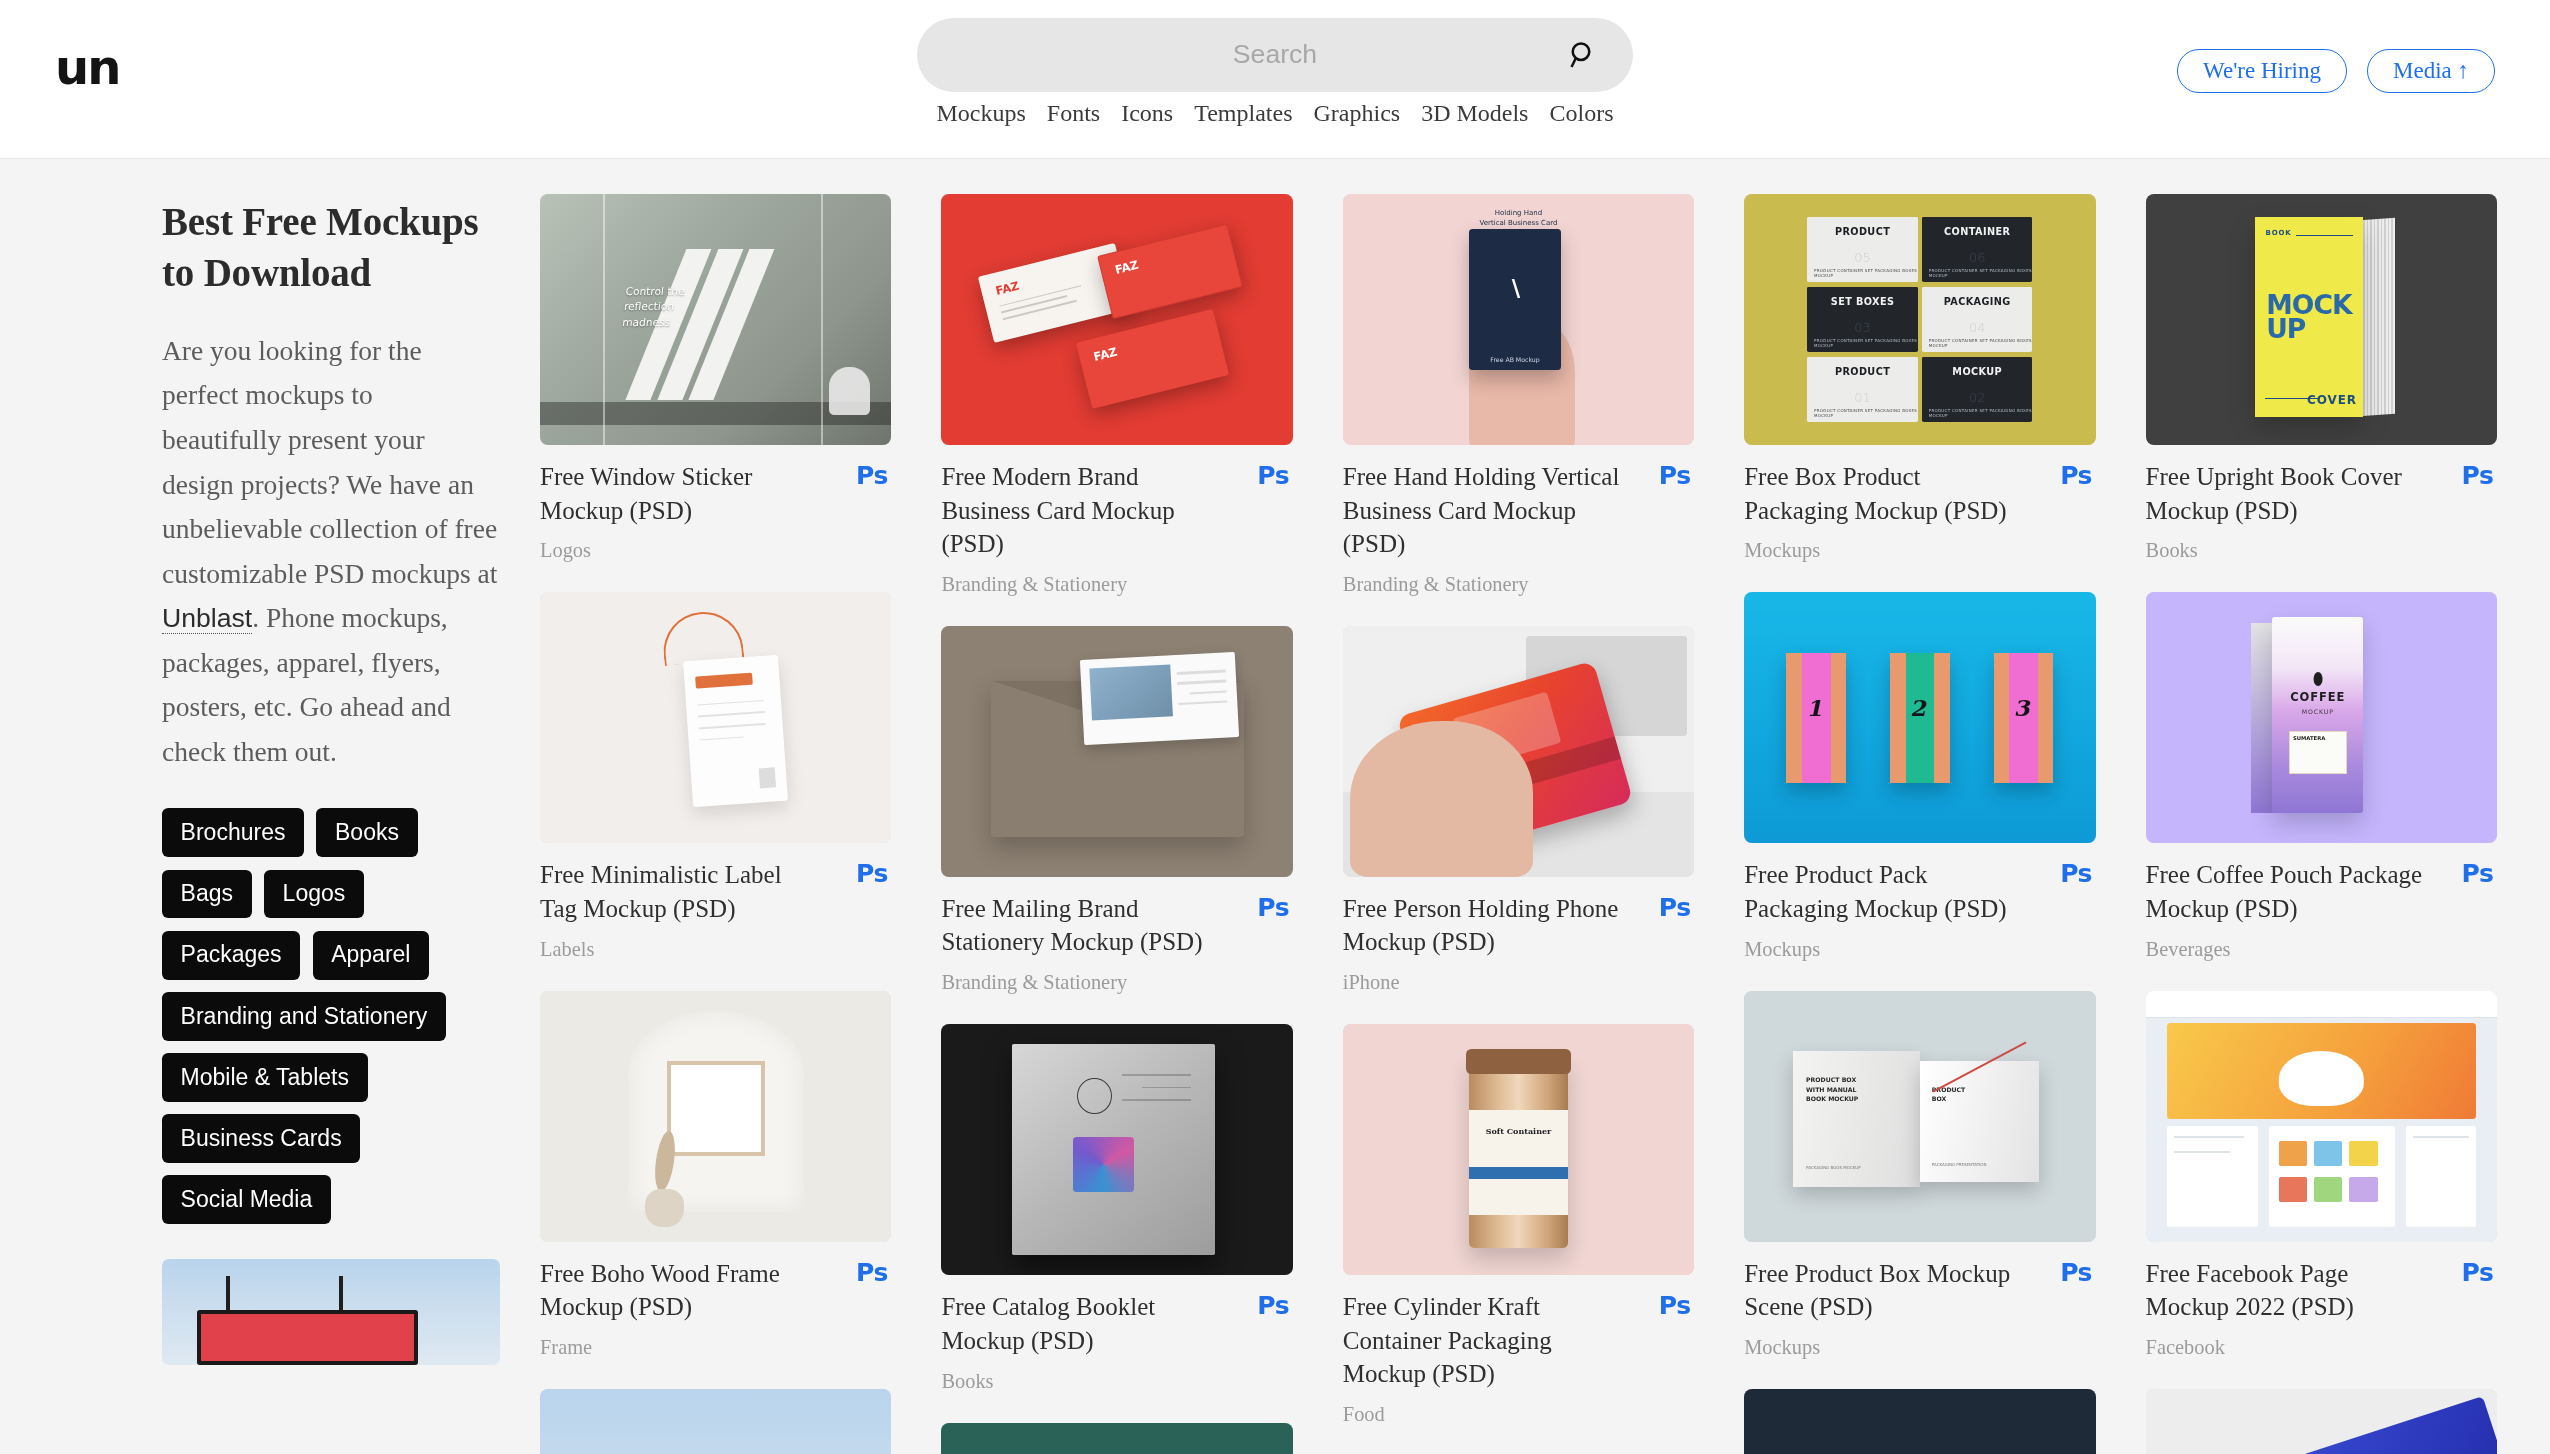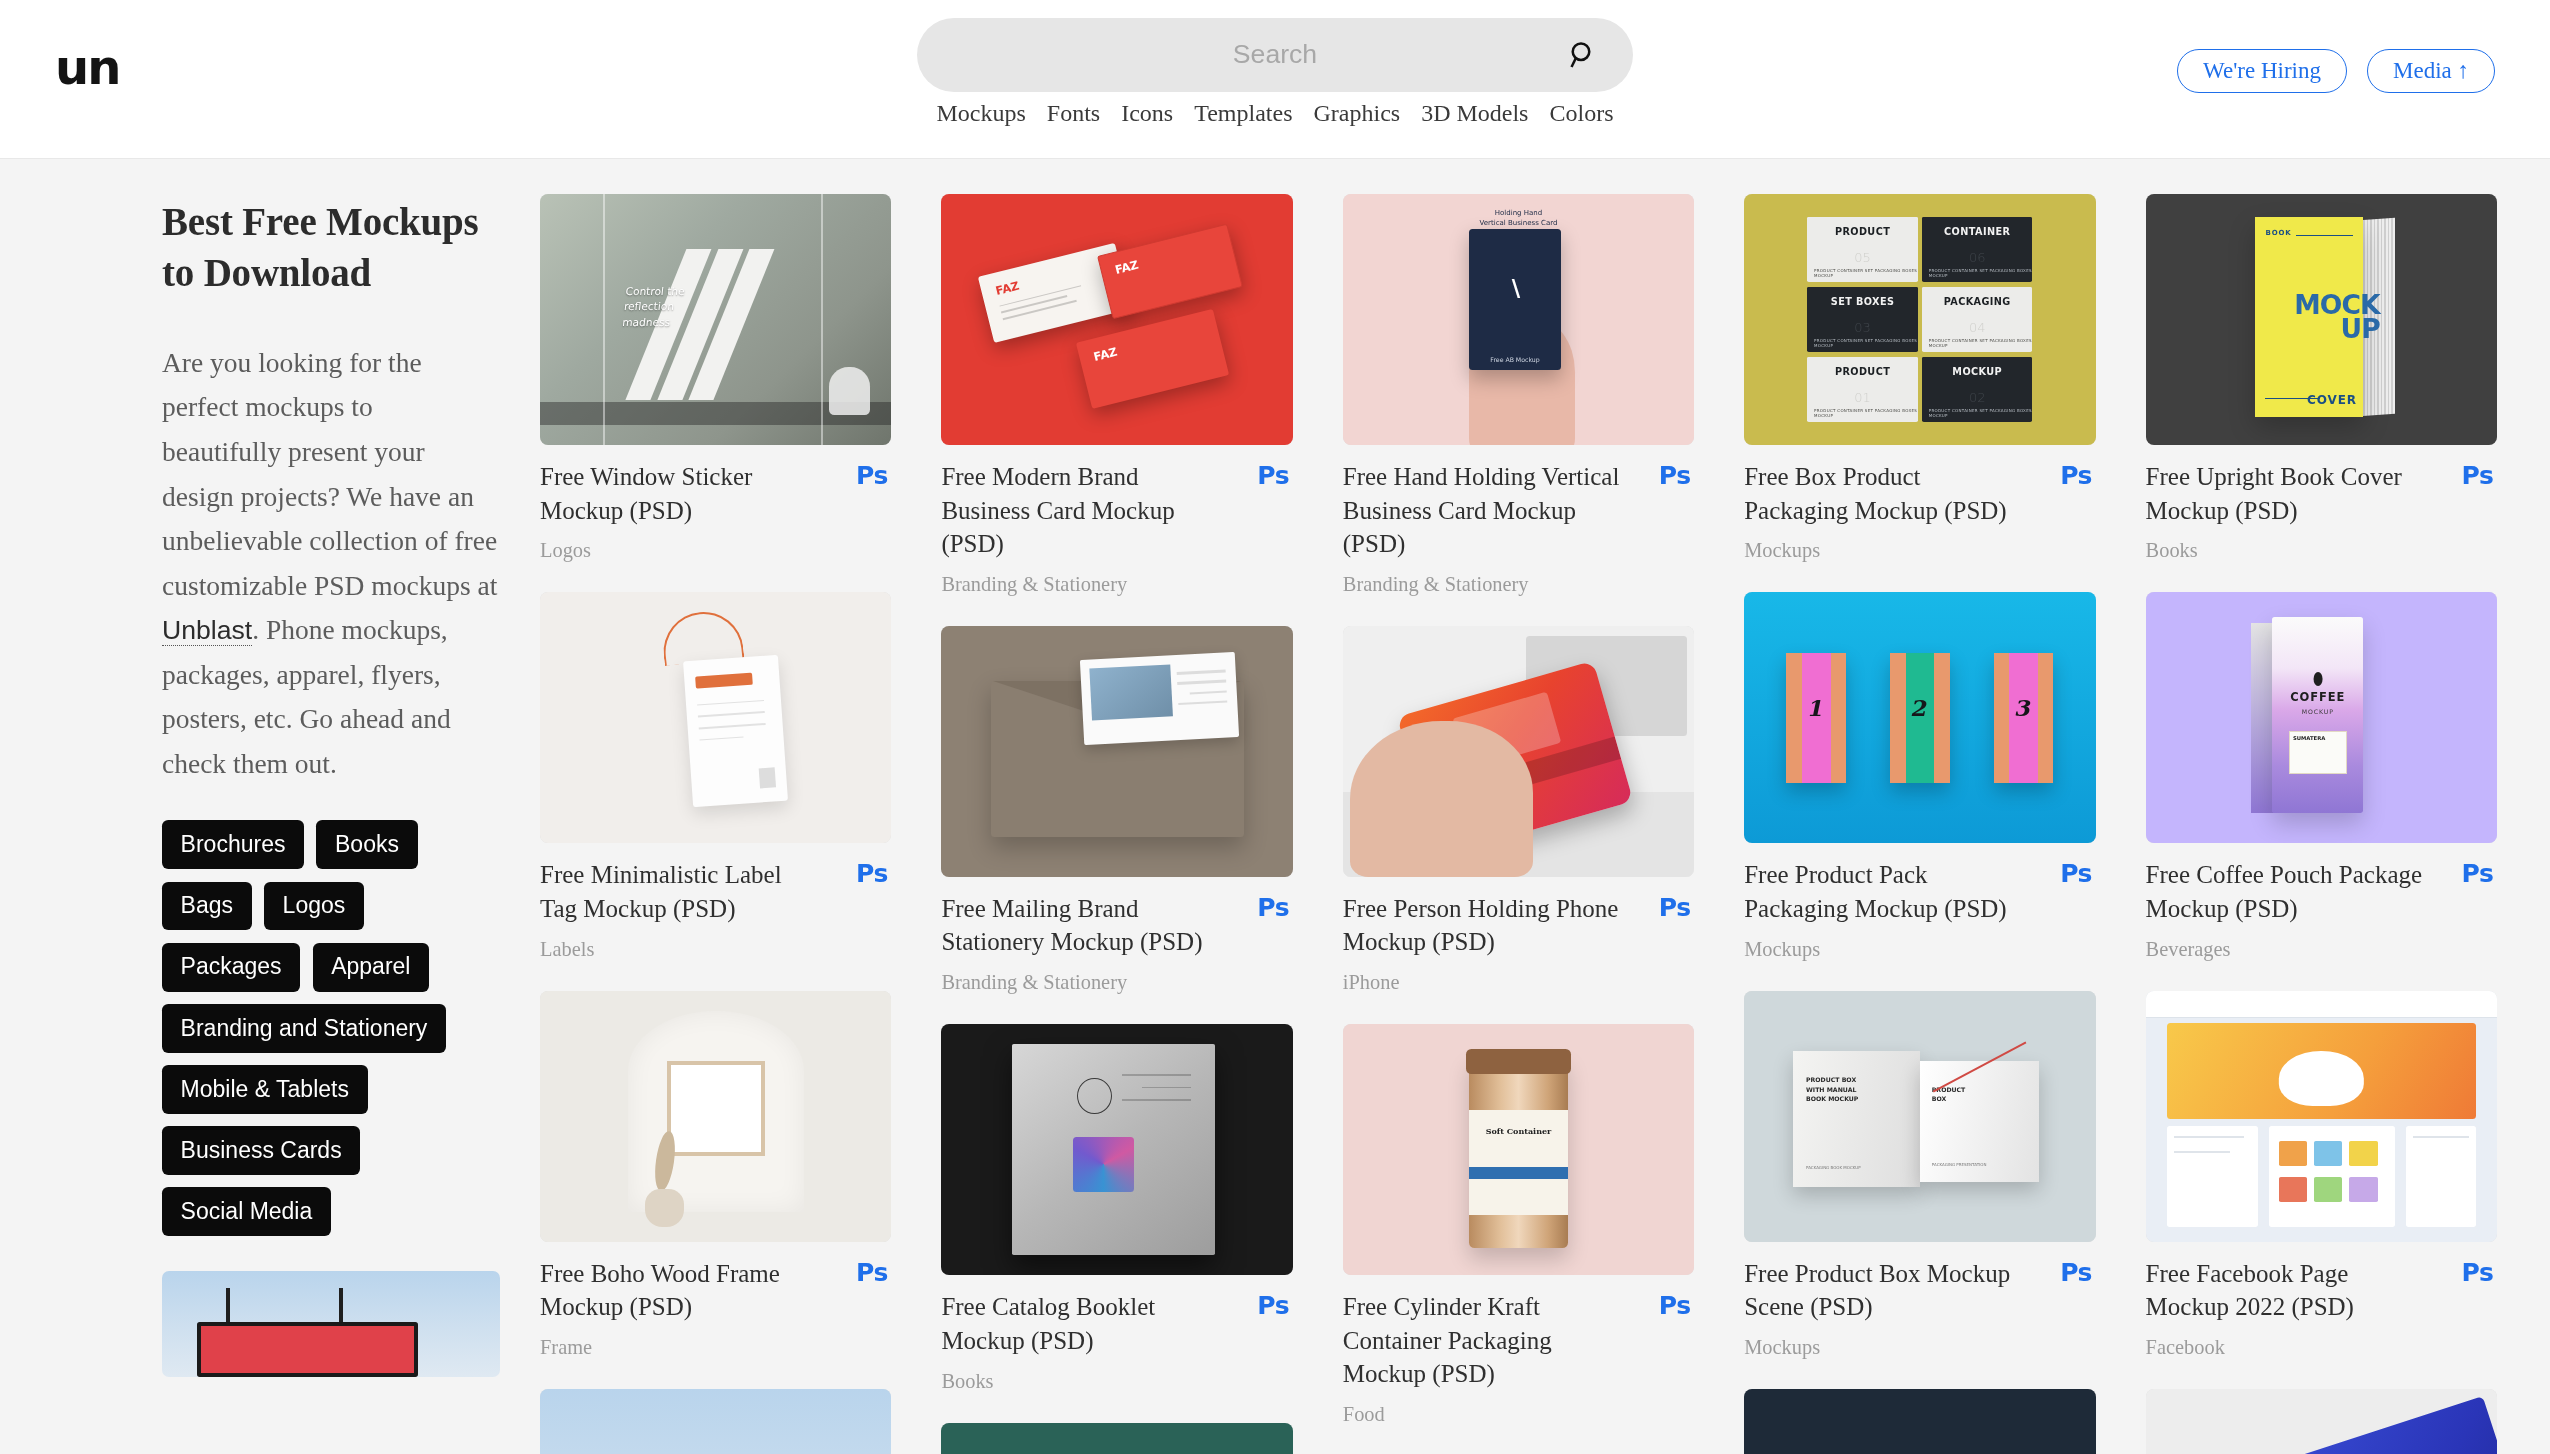--- a/index.html
+++ b/index.html
@@ -105,21 +105,21 @@
   }
   .side-title {
     font-family: "Liberation Serif", serif;
     font-size: 39px;
     font-weight: 600;
     line-height: 1.32;
     color: #2c2c2c;
     letter-spacing: -0.2px;
   }
   .side-body {
-    margin-top: 42px;
+    margin-top: 30px;
     font-family: "Liberation Serif", serif;
     font-size: 27.5px;
     line-height: 1.62;
     color: #5c5c5c;
   }
   .side-body .link {
     color: #2c2c2c;
     border-bottom: 1.8px dotted #555;
     text-decoration: none;
     font-family: "Liberation Sans", sans-serif;
@@ -273,21 +273,21 @@
   .a-book .bk { position:absolute; left:31%; top:9%; width:31%; height:80%; background:#f0e94a;
      box-shadow: 0 10.6px 25px rgba(0,0,0,.22); }
   .a-book .pages { position:absolute; left:62%; top:10%; width:9%; height:78%;
      background: repeating-linear-gradient(90deg,#cfcfcf 0 1.8px,#eee 1.8px 3.5px); transform: skewY(-4deg);}
   .a-book .bt { position:absolute; left:10%; top:6%; font-family:"DejaVu Sans",sans-serif;
      font-size:7px; font-weight:700; color:#1b4f84; letter-spacing:0.9px;}
   .a-book .bb { position:absolute; right:6%; bottom:5%; font-family:"DejaVu Sans",sans-serif;
      font-size:12px; font-weight:700; color:#1b4f84; letter-spacing:0.9px;}
   .a-book .bm { position:absolute; left:50%; top:50%; transform:translate(-50%,-50%);
      font-family:"DejaVu Sans",sans-serif; font-size:26.6px; font-weight:800; color:#2a6aa8;
-     line-height:.92; text-align:right; letter-spacing:-0.9px;margin-left:28px;}
+     line-height:.92; text-align:left; letter-spacing:-0.9px;}
   .a-book .rule { position:absolute; height:0.9px; background:#1b4f84; }
 
   
   .a-tag { background:#f1eeeb; }
   .a-tag .string { position:absolute; left:46%; top:8%; width:80px; height:50px;
      border:2.7px solid #e0703c; border-bottom:none; border-radius:41px 41px 0 0; transform:translateX(-50%) rotate(-6deg);}
   .a-tag .tg { position:absolute; left:42%; top:26%; width:27%; height:58%;
      background:#fdfdfd; border-radius:2.7px; box-shadow:0 7px 17.7px rgba(0,0,0,.12); transform:rotate(-4deg);}
   .a-tag .tg .bar { position:absolute; left:12%; top:11%; width:60%; height:8%; background:#e0703c; border-radius:1.8px;}
   .a-tag .tg .l { position:absolute; left:12%; width:70%; height:1.8px; background:#e2e2e2; }

